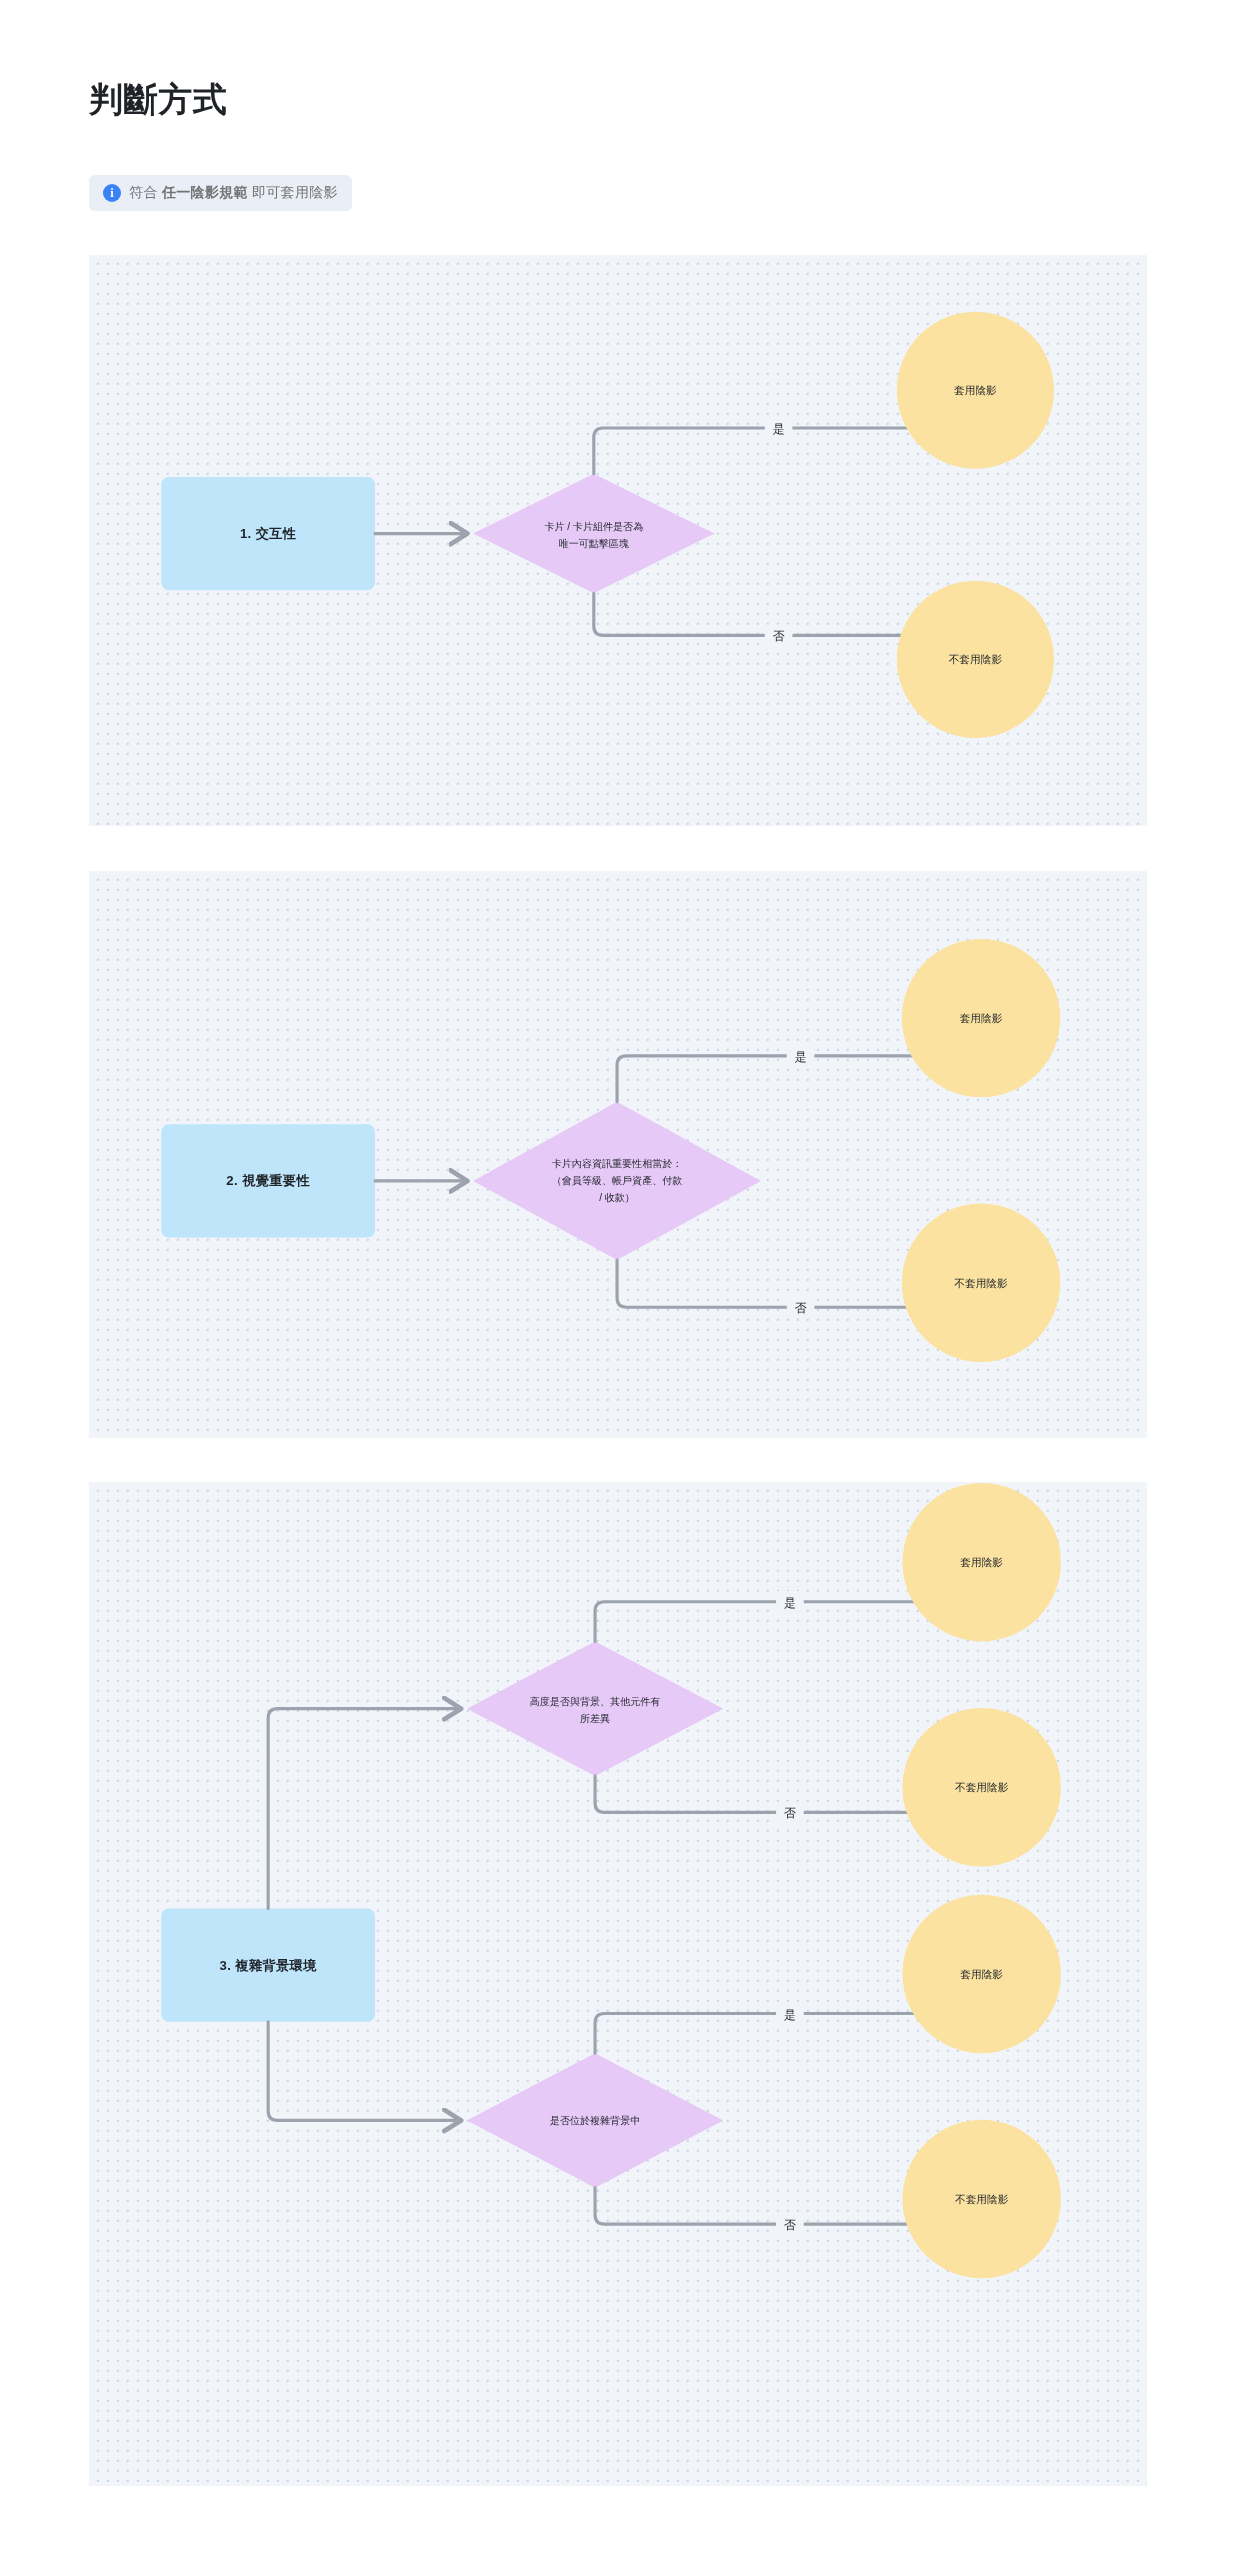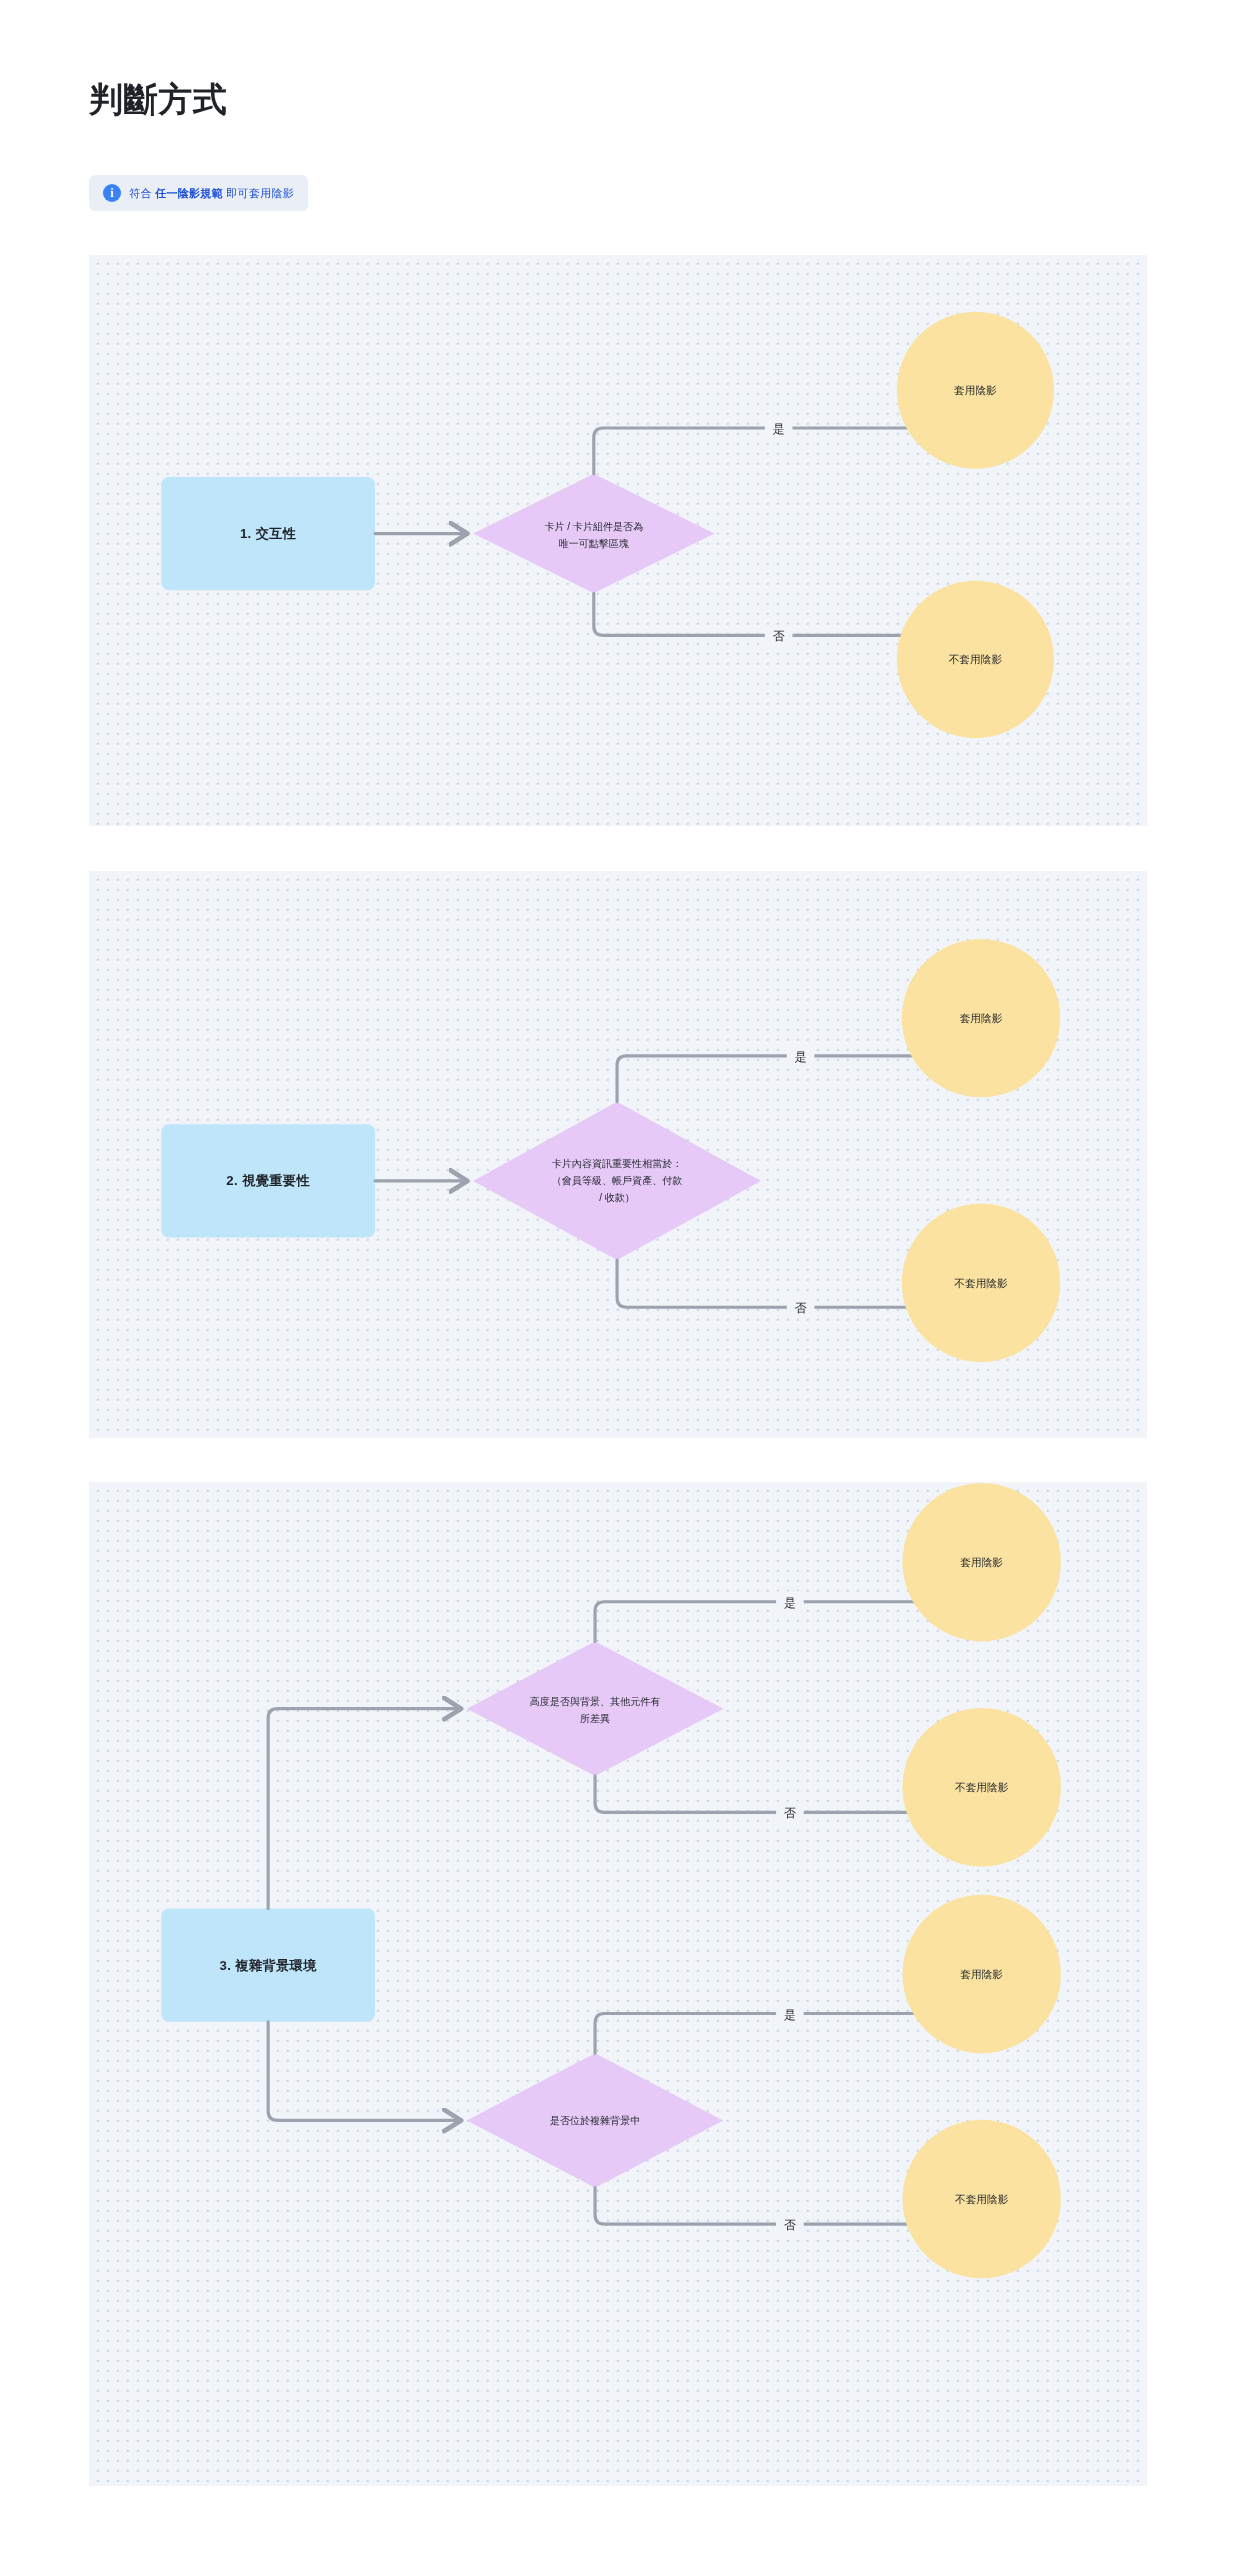--- a/index.html
+++ b/index.html
@@ -44,22 +44,22 @@
     width:18px;height:18px;border-radius:50%;
     background:#3b82f6;
     color:#ffffff;
     display:flex;align-items:center;justify-content:center;
     font-size:12.6px;font-weight:700;
     font-family:"Liberation Serif","DejaVu Serif",serif;
     flex:0 0 auto;
     line-height:1;
   }
   .info-text{
-    font-size:11px;
-    color:#1d4ed8;
+    font-size:14px;
+    color:#737373;
     white-space:nowrap;
     letter-spacing:0.3px;
   }
   .info-text .strong{font-weight:700;}
 
   .panel{
     position:absolute;
     left:89px;
     width:1058px;
     background-color:#f1f5f9;

